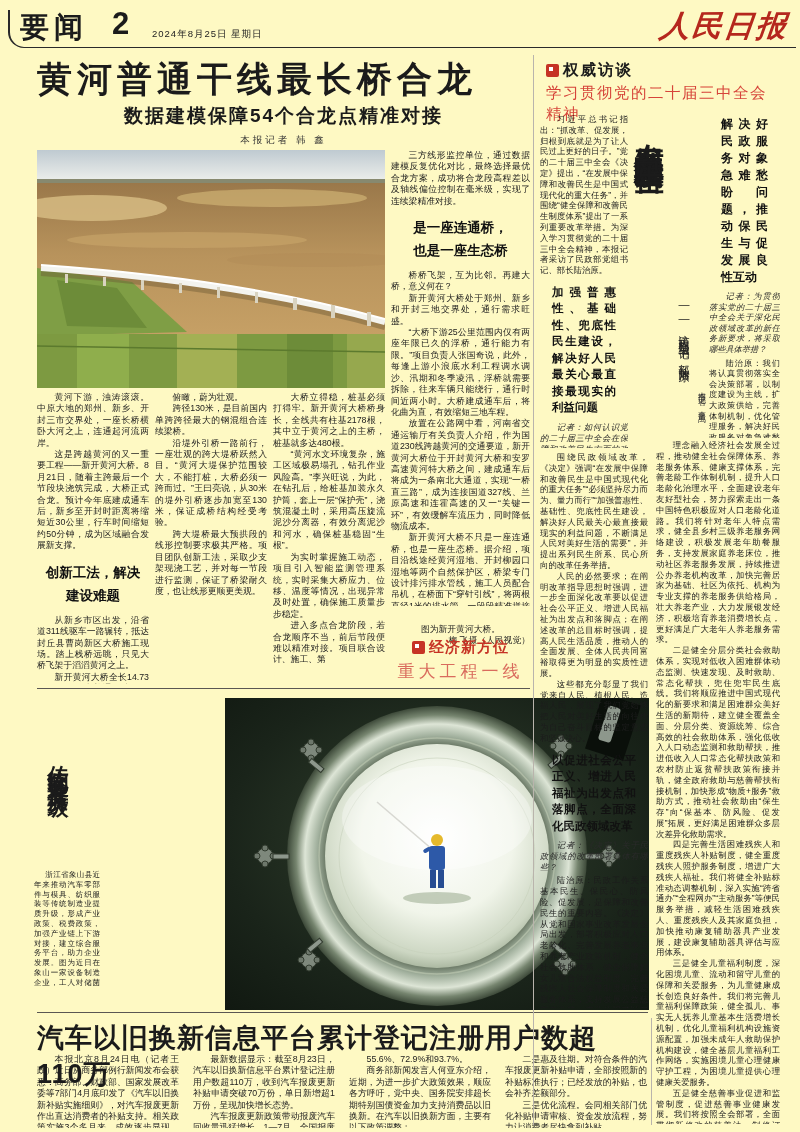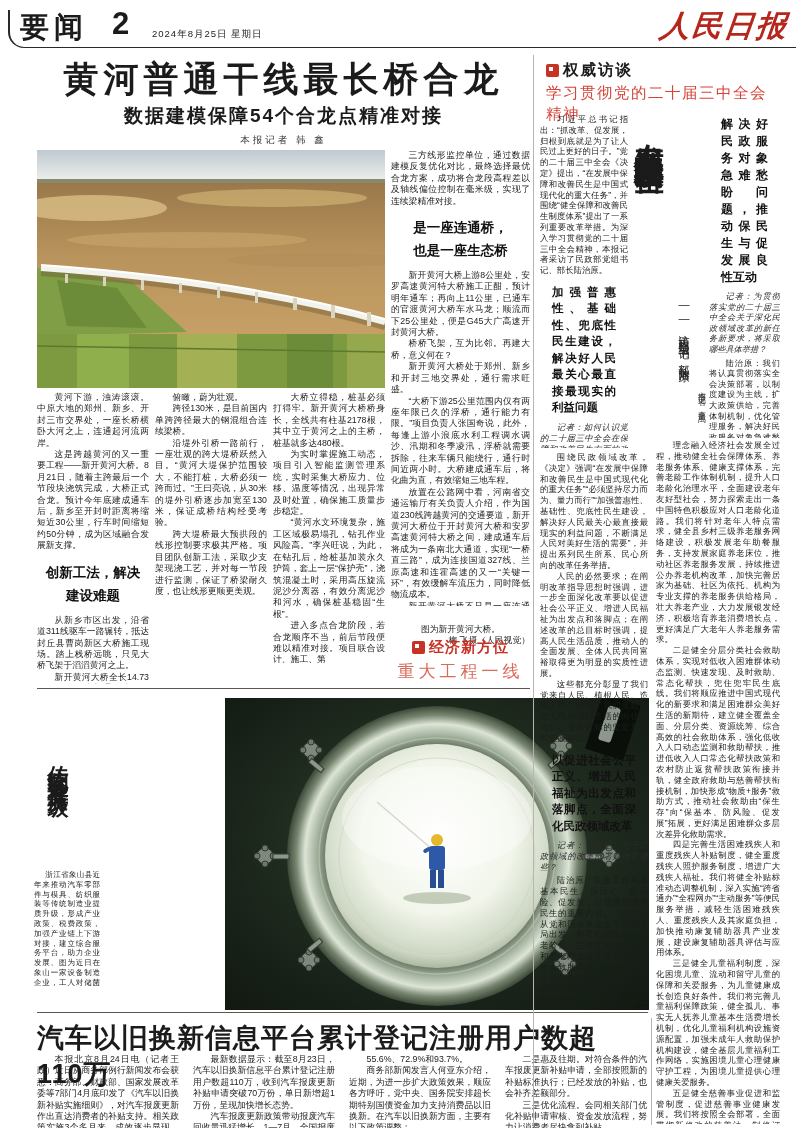--- a/index.html
+++ b/index.html
@@ -1,16 +1,16 @@
 <!DOCTYPE html>
 <html><head>
 <meta charset="utf-8">
 <style>
   html,body{margin:0;padding:0;background:#e8e6e0;}
-  .page{position:relative;width:800px;height:1132px;background:#ffffff;margin:0 auto;
+  .page{position:relative;width:800px;height:1132px;background:#fef9c3;margin:0 auto;
         font-family:"Liberation Sans","DejaVu Sans",sans-serif;color:#1b1b1b;overflow:hidden;}
   .abs{position:absolute;}
   .txt{font-size:8.8px;line-height:11.4px;text-align:justify;overflow:hidden;color:#1c1c1c;}
   .txt p{margin:0;text-indent:2em;}
   .small{font-size:7.5px;line-height:9.8px;}
   .inhead{font-size:13.5px;font-weight:bold;text-align:center;line-height:23px;
           margin:9px 0 8px;text-indent:0;white-space:pre-line;color:#111;}
   .subbold{font-weight:bold;font-size:11.5px;line-height:16.5px;text-align:justify;margin:8px 12px 6px;color:#111;}
   .q{font-style:italic;color:#2a2a2a;margin:3px 0;}
   .q p{margin:0;text-indent:2em;}
@@ -27,21 +27,21 @@
 
 <div class="page">
 
   <div class="abs" style="left:8px;top:10px;width:786px;height:37px;border-left:2px solid #2a2a2a;border-bottom:1.5px solid #2a2a2a;border-bottom-left-radius:16px;"></div>
   <div class="abs" style="left:20px;top:8px;font-size:29px;font-weight:bold;letter-spacing:5px;">要闻</div>
   <div class="abs" style="left:112px;top:6px;font-size:31px;font-weight:bold;">2</div>
   <div class="abs" style="left:152px;top:28px;font-size:9.5px;letter-spacing:1px;color:#222;">2024年8月25日 星期日</div>
   <div class="abs" style="right:12px;top:6px;font-size:30px;font-weight:bold;color:#b5271d;
               font-family:'DejaVu Serif','Liberation Serif',serif;font-style:italic;transform:skewX(-6deg);letter-spacing:2px;">人民日报</div>
 
-  <div class="abs" style="left:37px;top:56px;width:493px;text-align:center;font-size:35px;font-weight:bold;letter-spacing:5px;">黄河普通干线最长桥合龙</div>
+  <div class="abs" style="left:37px;top:56px;width:493px;text-align:left;font-size:35px;font-weight:bold;letter-spacing:5px;">黄河普通干线最长桥合龙</div>
   <div class="abs" style="left:37px;top:103px;width:493px;text-align:center;font-size:19px;font-weight:bold;letter-spacing:2px;">数据建模保障54个合龙点精准对接</div>
   <div class="abs" style="left:37px;top:134px;width:493px;text-align:center;font-size:9.5px;color:#333;letter-spacing:3px;">本报记者 韩 鑫</div>
 
   <div class="abs" style="left:37px;top:150px;width:348px;height:238px;overflow:hidden;">
     <svg width="348" height="238" viewBox="0 0 348 238" preserveAspectRatio="none">
       <defs>
         <linearGradient id="sky" x1="0" y1="0" x2="0" y2="1">
           <stop offset="0" stop-color="#bfcad1"></stop>
             <stop offset="1" stop-color="#eef0ec"></stop>
         </linearGradient>
@@ -83,21 +83,20 @@
     </svg>
   </div>
 
   <div class="abs txt" style="left:391px;top:150px;width:139px;height:456px;">
     <div>
         <p>三方线形监控单位，通过数据建模反复优化对比，最终选择最优合龙方案，成功将合龙段高程差以及轴线偏位控制在毫米级，实现了连续梁精准对接。</p>
       </div>
     <div class="inhead">是一座连通桥，
 也是一座生态桥</div>
     <div>
-        <p>新开黄河大桥上游8公里处，安罗高速黄河特大桥施工正酣，预计明年通车；再向上11公里，已通车的官渡黄河大桥车水马龙；顺流而下25公里处，便是G45大广高速开封黄河大桥。</p>
         <p>桥桥飞架，互为比邻。再建大桥，意义何在？</p>
         <p>新开黄河大桥处于郑州、新乡和开封三地交界处，通行需求旺盛。</p>
         <p>“大桥下游25公里范围内仅有两座年限已久的浮桥，通行能力有限。”项目负责人张国奇说，此外，每逢上游小浪底水利工程调水调沙、汛期和冬季凌汛，浮桥就需要拆除，往来车辆只能绕行，通行时间近两小时。大桥建成通车后，将化曲为直，有效缩短三地车程。</p>
         <p>放置在公路网中看，河南省交通运输厅有关负责人介绍，作为国道230线跨越黄河的交通要道，新开黄河大桥位于开封黄河大桥和安罗高速黄河特大桥之间，建成通车后将成为一条南北大通道，实现“一桥直三路”，成为连接国道327线、兰原高速和连霍高速的又一“关键一环”，有效缓解车流压力，同时降低物流成本。</p>
         <p>新开黄河大桥不只是一座连通桥，也是一座生态桥。据介绍，项目沿线途经黄河湿地、开封柳园口湿地等两个自然保护区，桥梁专门设计排污排水管线，施工人员配合吊机，在桥面下“穿针引线”，将两根直径1米的排水管，一段段精准拼接在预留的856个孔洞中，成为黄河水体的“守护线”。</p>
       </div>
   </div>
   <div class="abs txt" style="left:391px;top:608px;width:139px;height:26px;margin-top:16px;">
     <div class="credit" style="text-align:center;">图为新开黄河大桥。</div>
     <div class="credit">梅 飞摄（人民视觉）</div>
@@ -127,22 +126,22 @@
         <p>俯瞰，蔚为壮观。</p>
         <p>跨径130米，是目前国内单跨跨径最大的钢混组合连续梁桥。</p>
         <p>沿堤外引桥一路前行，一座壮观的跨大堤桥跃然入目。“黄河大堤保护范围较大，不能打桩，大桥必须一跨而过。”王曰亮说，从30米的堤外引桥逐步加宽至130米，保证成桥结构经受考验。</p>
         <p>跨大堤桥最大预拱段的线形控制要求极其严格。项目团队创新工法，采取少支架现浇工艺，并对每一节段进行监测，保证了桥梁耐久度，也让线形更顺更美观。</p>
       </div>
 
   </div>
   <div class="abs txt" style="left:273px;top:392px;width:112px;height:292px;">
     <div>
         <p>大桥立得稳，桩基必须打得牢。新开黄河大桥桥身长，全线共有柱基2178根，其中立于黄河之上的主桥，桩基就多达480根。</p>
+        <p>“黄河水文环境复杂，施工区域极易塌孔，钻孔作业风险高。”李兴旺说，为此，在钻孔后，给桩基加装永久护筒，套上一层“保护壳”，浇筑混凝土时，采用高压旋流泥沙分离器，有效分离泥沙和河水，确保桩基稳固“生根”。</p>
         <p>为实时掌握施工动态，项目引入智能监测管理系统，实时采集大桥应力、位移、温度等情况，出现异常及时处置，确保施工质量步步稳定。</p>
-        <p>“黄河水文环境复杂，施工区域极易塌孔，钻孔作业风险高。”李兴旺说，为此，在钻孔后，给桩基加装永久护筒，套上一层“保护壳”，浇筑混凝土时，采用高压旋流泥沙分离器，有效分离泥沙和河水，确保桩基稳固“生根”。</p>
         <p>进入多点合龙阶段，若合龙顺序不当，前后节段便难以精准对接。项目联合设计、施工、第</p>
       </div>
   </div>
 
   <div class="abs rule" style="left:37px;top:688px;width:493px;height:1px;"></div>
 
   <div class="abs vtext" style="left:44px;top:748px;height:215px;font-size:21px;font-weight:bold;letter-spacing:4px;font-family:'DejaVu Serif','Liberation Serif',serif;">传统制造业提质升级</div>
   <div class="abs txt small" style="left:34px;top:870px;width:66px;height:118px;">
     <p style="text-indent:1.5em;">浙江省象山县近年来推动汽车零部件与模具、纺织服装等传统制造业提质升级，形成产业政策、税费政策，加强产业链上下游对接，建立综合服务平台，助力企业发展。图为近日在象山一家设备制造企业，工人对储菌罐进行焊接修整。</p>
 

